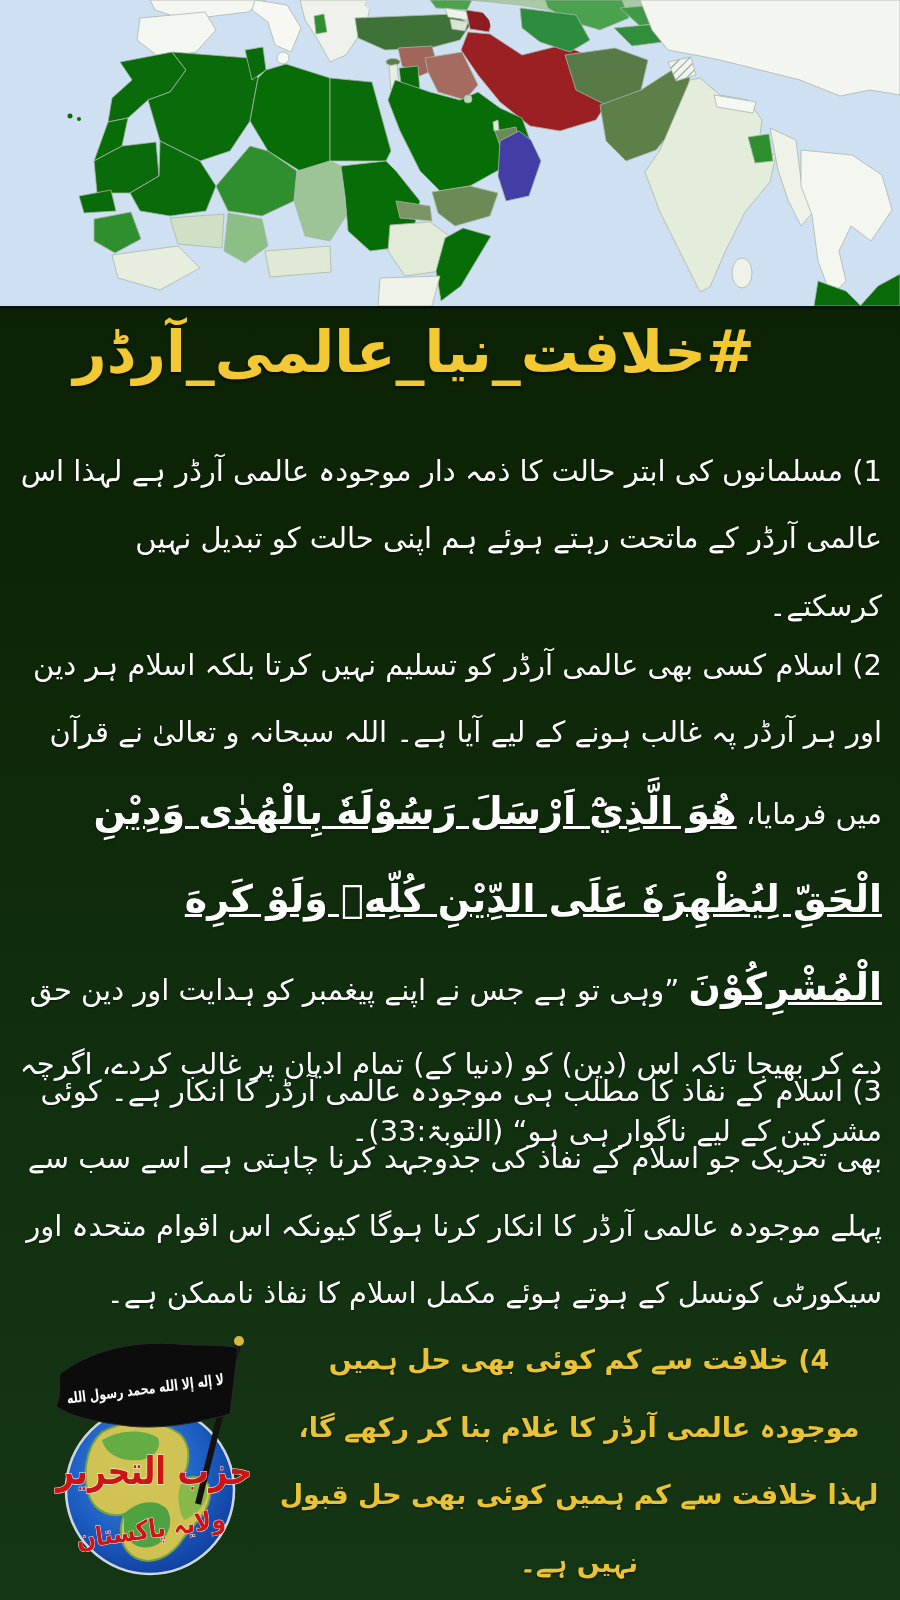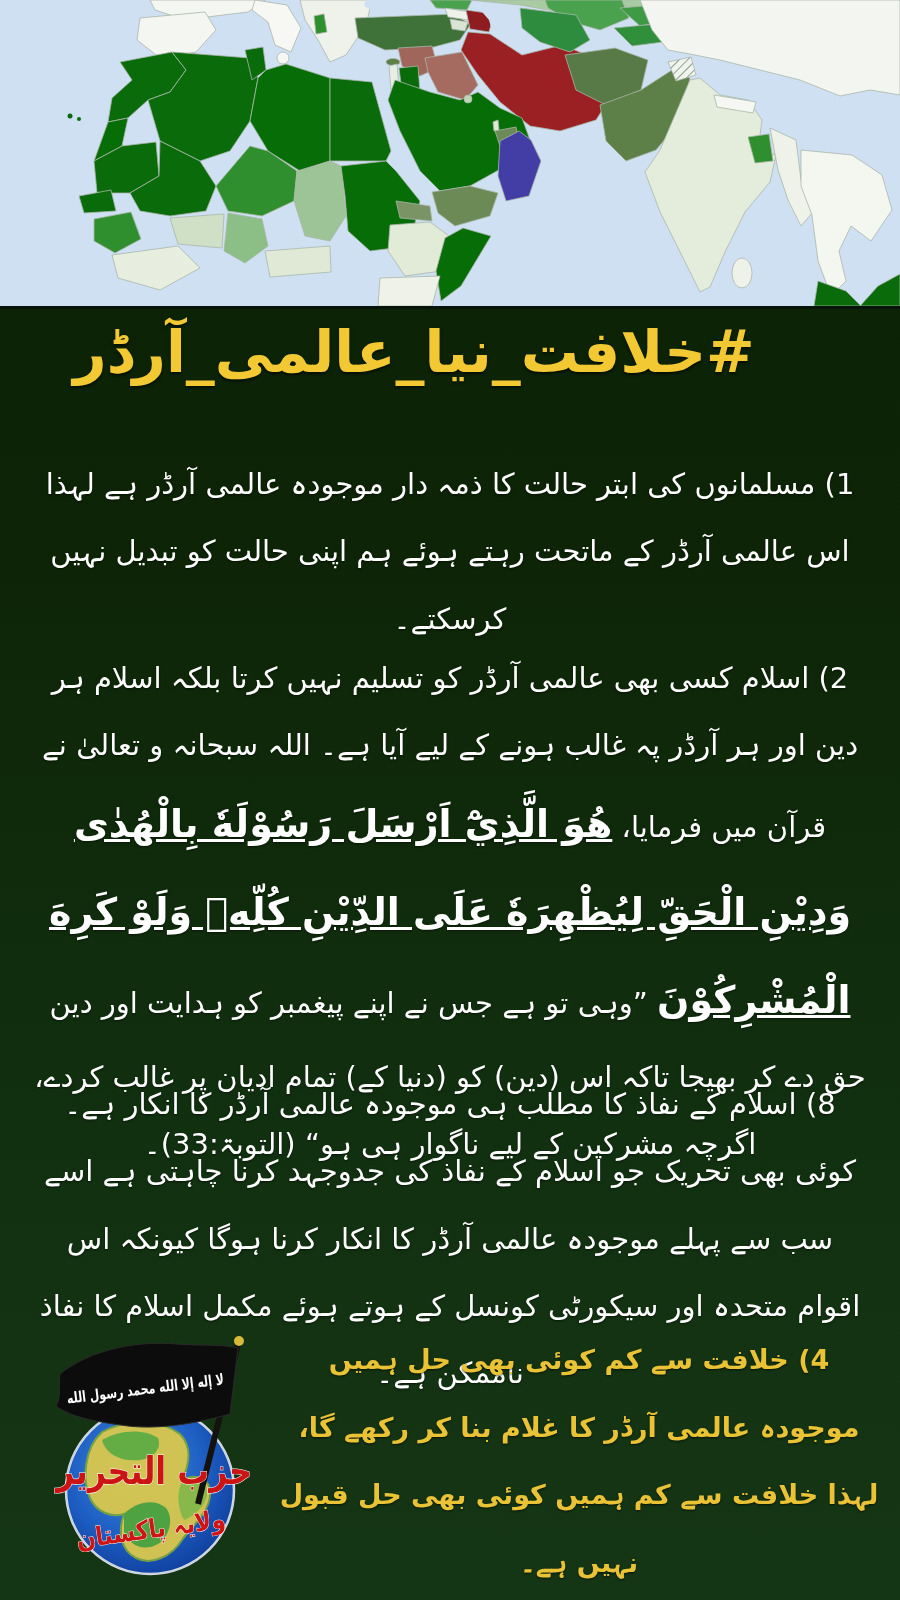--- a/index.html
+++ b/index.html
@@ -20,23 +20,23 @@
     position:absolute;top:318px;left:0;width:828px;
     text-align:center;
     font-size:58px;font-weight:bold;color:#f2c833;
     letter-spacing:1px;
     text-shadow:0 2px 3px rgba(0,0,0,.6);
     margin:0;direction:rtl;
   }
   
   .pt{
     position:absolute;left:18px;right:18px;
-    direction:rtl;text-align:center;
+    direction:rtl;text-align:right;
     color:#ffffff;font-size:29px;line-height:2.32;
-    margin:13px;font-weight:500;
+    margin:0;font-weight:500;
     text-shadow:0 1px 2px rgba(0,0,0,.5);
   }
   .pt-1{top:438px;}
   .pt-2{top:632px;}
   .pt-3{top:1058px;}
   .verse{font-weight:bold;font-size:38px;text-decoration:underline;}
   .pt-4{
     position:absolute;top:1322px;left:272px;right:14px;
     direction:rtl;text-align:center;
     color:#e9c235;font-size:27px;line-height:2.5;font-weight:bold;
@@ -140,21 +140,21 @@
       </g>
     </svg>
   </div>
 
   <h1 class="hashtag-title">#خلافت_نیا_عالمی_آرڈر</h1>
 
   <p class="pt pt-1">1) مسلمانوں کی ابتر حالت کا ذمہ دار موجودہ عالمی آرڈر ہے لہذا اس عالمی آرڈر کے ماتحت رہتے ہوئے ہم اپنی حالت کو تبدیل نہیں کرسکتے۔</p>
 
   <p class="pt pt-2"><span>2) اسلام کسی بھی عالمی آرڈر کو تسلیم نہیں کرتا بلکہ اسلام ہر دین اور ہر آرڈر پہ غالب ہونے کے لیے آیا ہے۔ اللہ سبحانہ و تعالیٰ نے قرآن میں فرمایا، </span><span class="verse">هُوَ الَّذِيْٓ اَرْسَلَ رَسُوْلَهٗ بِالْهُدٰى وَدِيْنِ الْحَقِّ لِيُظْهِرَهٗ عَلَى الدِّيْنِ كُلِّهٖ وَلَوْ كَرِهَ الْمُشْرِكُوْنَ</span><span> ”وہی تو ہے جس نے اپنے پیغمبر کو ہدایت اور دین حق دے کر بھیجا تاکہ اس (دین) کو (دنیا کے) تمام ادیان پر غالب کردے، اگرچہ مشرکین کے لیے ناگوار ہی ہو“ (التوبۃ:33)۔</span></p>
 
-  <p class="pt pt-3">8) اسلام کے نفاذ کا مطلب ہی موجودہ عالمی آرڈر کا انکار ہے۔ کوئی بھی تحریک جو اسلام کے نفاذ کی جدوجہد کرنا چاہتی ہے اسے سب سے پہلے موجودہ عالمی آرڈر کا انکار کرنا ہوگا کیونکہ اس اقوام متحدہ اور سیکورٹی کونسل کے ہوتے ہوئے مکمل اسلام کا نفاذ ناممکن ہے۔</p>
+  <p class="pt pt-3">3) اسلام کے نفاذ کا مطلب ہی موجودہ عالمی آرڈر کا انکار ہے۔ کوئی بھی تحریک جو اسلام کے نفاذ کی جدوجہد کرنا چاہتی ہے اسے سب سے پہلے موجودہ عالمی آرڈر کا انکار کرنا ہوگا کیونکہ اس اقوام متحدہ اور سیکورٹی کونسل کے ہوتے ہوئے مکمل اسلام کا نفاذ ناممکن ہے۔</p>
 
   <p class="pt-4">4) خلافت سے کم کوئی بھی حل ہمیں موجودہ عالمی آرڈر کا غلام بنا کر رکھے گا، لہذا خلافت سے کم ہمیں کوئی بھی حل قبول نہیں ہے۔</p>
 
   <div class="org-logo">
     <svg width="250" height="258" viewBox="0 0 250 258">
       <defs>
         <radialGradient id="ocean" cx="42%" cy="38%" r="75%">
           <stop offset="0%" stop-color="#3f8de0"></stop>
           <stop offset="55%" stop-color="#1d5dc2"></stop>
           <stop offset="100%" stop-color="#0a348f"></stop>

